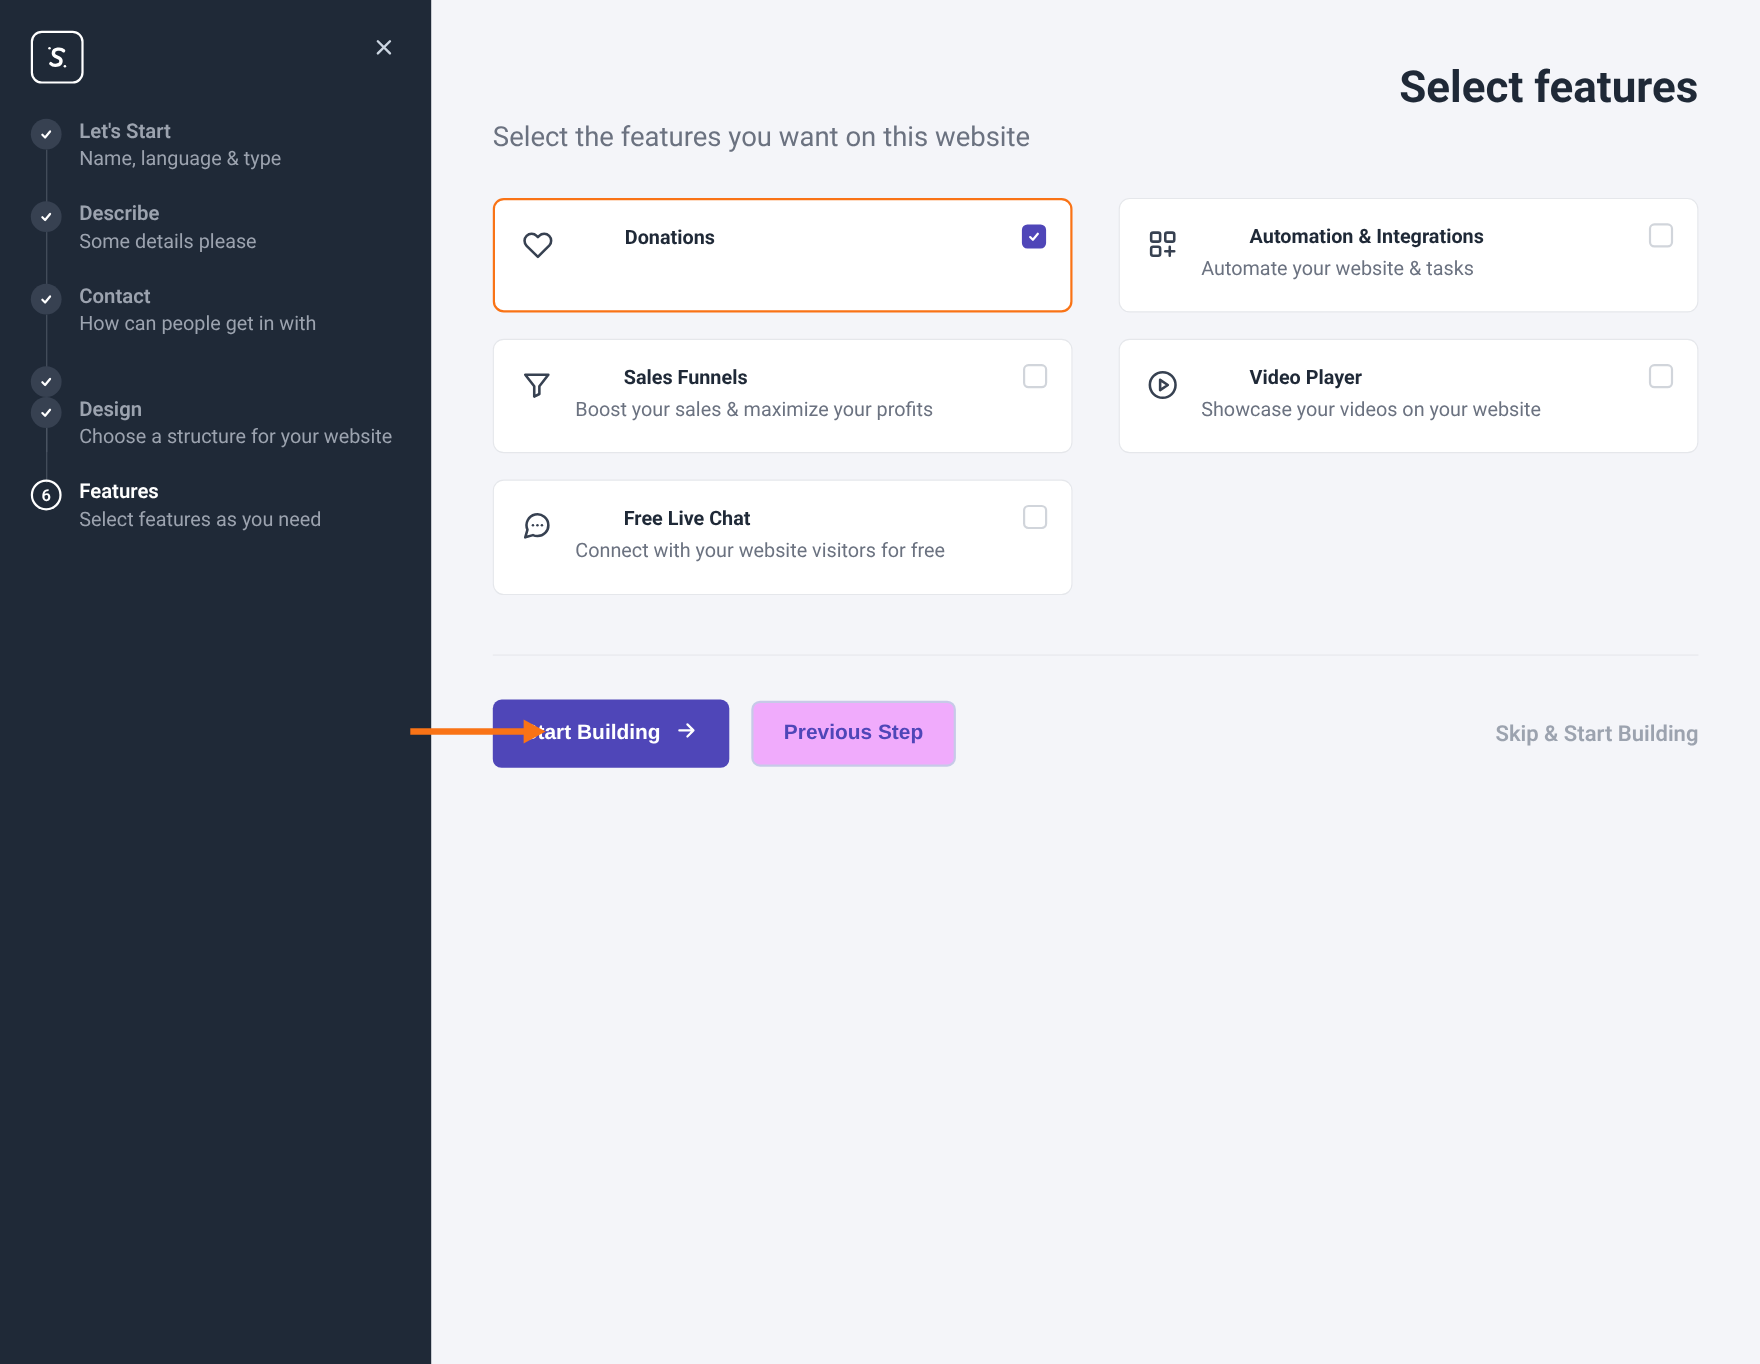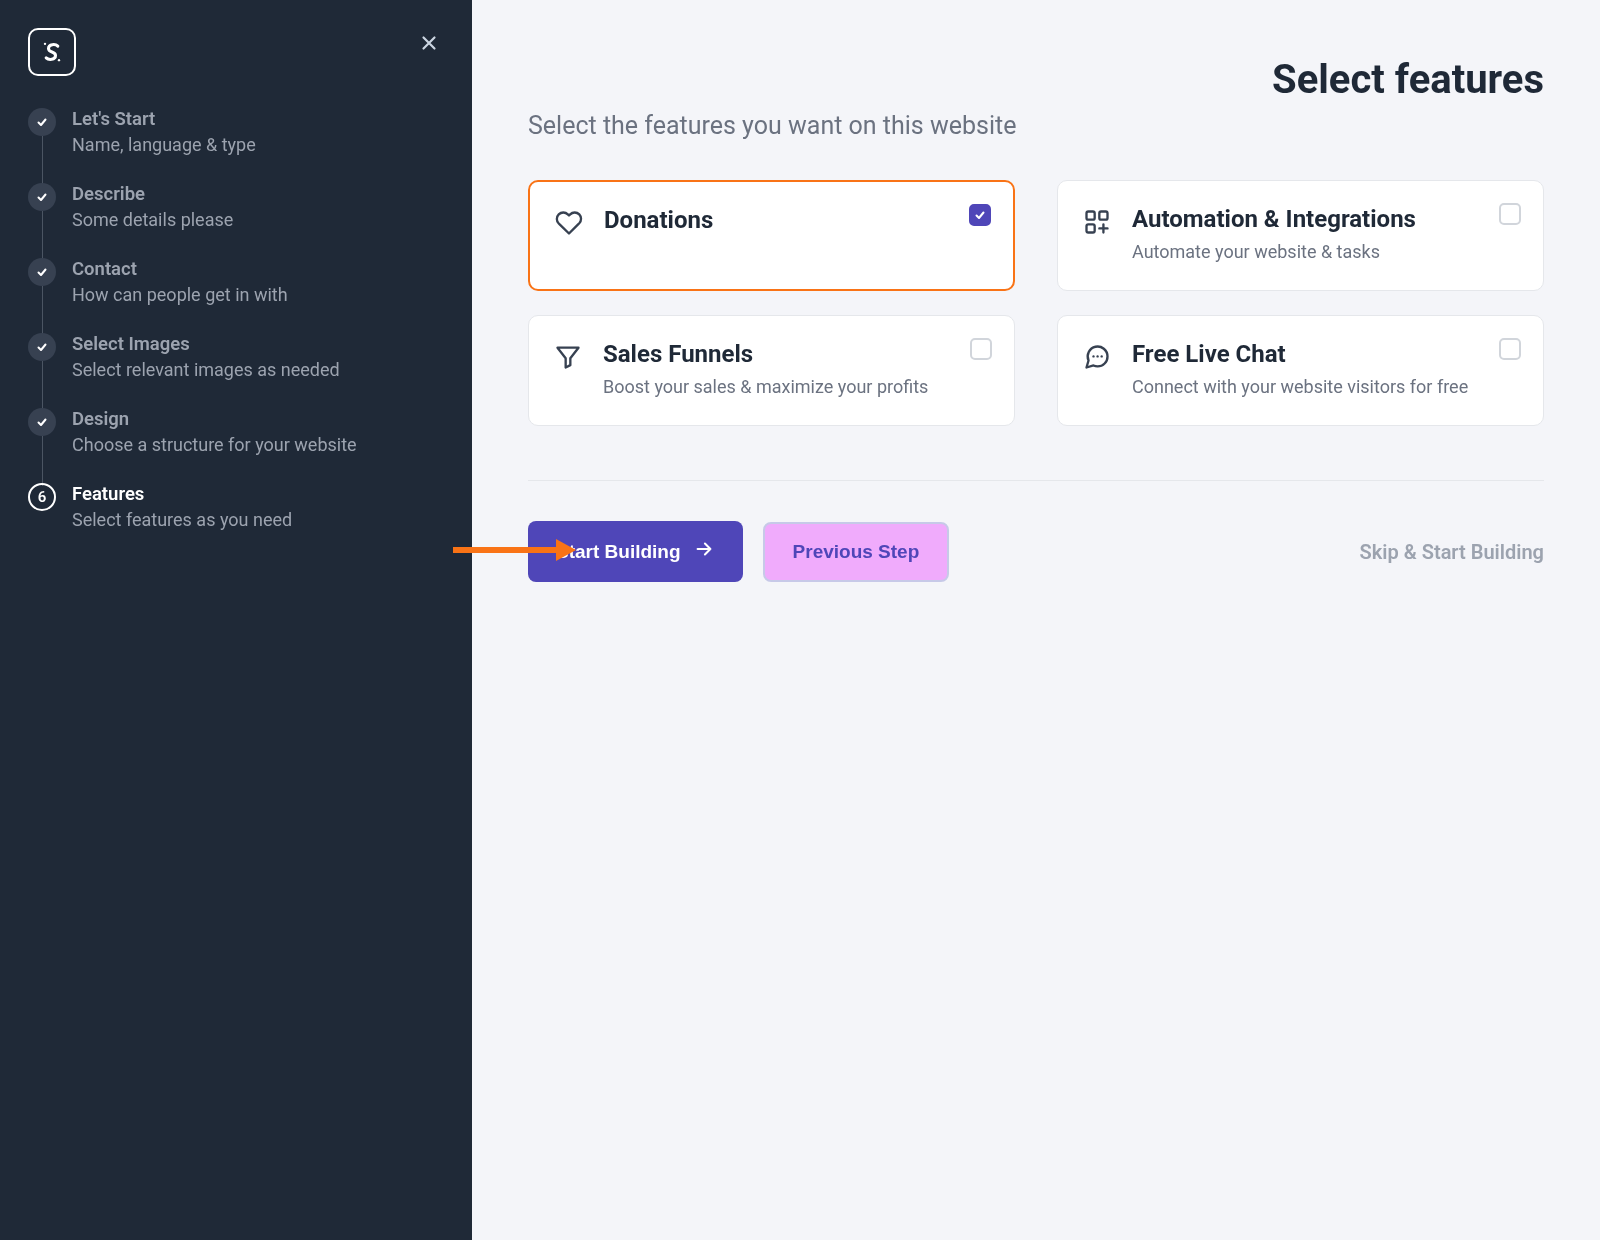--- a/index.html
+++ b/index.html
@@ -5,21 +5,21 @@
     * { box-sizing: border-box; margin: 0; padding: 0; }
     body {
       font-family: -apple-system, BlinkMacSystemFont, "Segoe UI", Roboto, Helvetica, Arial, sans-serif;
       background: #f4f5f9;
       width: 1600px;
       height: 1240px;
       display: flex;
       overflow: hidden;
     }
     .sidebar {
-      width: 472px;
+      width: 392px;
       background: #1f2937;
       color: #e5e7eb;
       padding: 28px 28px 28px 28px;
       position: relative;
       flex-shrink: 0;
     }
     .logo {
       width: 48px;
       height: 48px;
       border: 2.5px solid #fff;
@@ -117,24 +117,25 @@
       width: 30px;
       height: 30px;
       flex-shrink: 0;
       display: flex;
       align-items: center;
       justify-content: center;
       color: #1f2937;
       margin-top: 2px;
     }
     .ftitle {
-      font-size: 24px;
+      font-size: 18px;
       font-weight: 700;
       color: #1f2937;
       margin-bottom: 6px;
+      margin-left: 44px;
     }
     .fdesc {
       font-size: 18px;
       color: #6b7280;
       line-height: 1.4;
     }
     .fcheck {
       position: absolute;
       top: 22px;
       right: 22px;
@@ -256,24 +257,20 @@
       </div>
     </div>
 
     <div class="step">
       <div class="step-indicator done">
         <svg width="12" height="12" viewBox="0 0 24 24" fill="none" stroke="#fff" stroke-width="4" stroke-linecap="round" stroke-linejoin="round">
             <path d="M5 13 L10 18 L19 7"></path>
           </svg>
       </div>
       <div class="step-line"></div>
-      <div class="step-content">
-        <div class="step-title dim">Select Images</div>
-        <div class="step-sub">Select relevant images as needed</div>
-      </div>
     </div>
 
     <div class="step">
       <div class="step-indicator done">
         <svg width="12" height="12" viewBox="0 0 24 24" fill="none" stroke="#fff" stroke-width="4" stroke-linecap="round" stroke-linejoin="round">
             <path d="M5 13 L10 18 L19 7"></path>
           </svg>
       </div>
       <div class="step-line"></div>
       <div class="step-content">
@@ -337,20 +334,33 @@
             <path d="M3 4 h18 l-7 9 v6 l-4 2 v-8 L3 4 z"></path>
           </svg>
       </div>
       <div>
         <div class="ftitle">Sales Funnels</div>
         <div class="fdesc">Boost your sales &amp; maximize your profits</div>
       </div>
       <div class="fcheck"></div>
     </div>
 
+    <div class="fcard">
+      <div class="ficon">
+        <svg width="28" height="28" viewBox="0 0 24 24" fill="none" stroke="#374151" stroke-width="2" stroke-linecap="round" stroke-linejoin="round">
+            <circle cx="12" cy="12" r="10"></circle>
+            <path d="M10 8 l6 4-6 4V8z"></path>
+          </svg>
+      </div>
+      <div>
+        <div class="ftitle">Video Player</div>
+        <div class="fdesc">Showcase your videos on your website</div>
+      </div>
+      <div class="fcheck"></div>
+    </div>
 
     <div class="fcard">
       <div class="ficon">
         <svg width="28" height="28" viewBox="0 0 24 24" fill="none" stroke="#374151" stroke-width="2" stroke-linecap="round" stroke-linejoin="round">
             <path d="M21 11.5a8.38 8.38 0 0 1-8.5 8.5 8.5 8.5 0 0 1-3.5-.74L3 21l1.74-6A8.5 8.5 0 1 1 21 11.5z"></path>
             <circle cx="9" cy="11.5" r="1" fill="#374151" stroke="none"></circle>
             <circle cx="12.5" cy="11.5" r="1" fill="#374151" stroke="none"></circle>
             <circle cx="16" cy="11.5" r="1" fill="#374151" stroke="none"></circle>
           </svg>
       </div>

